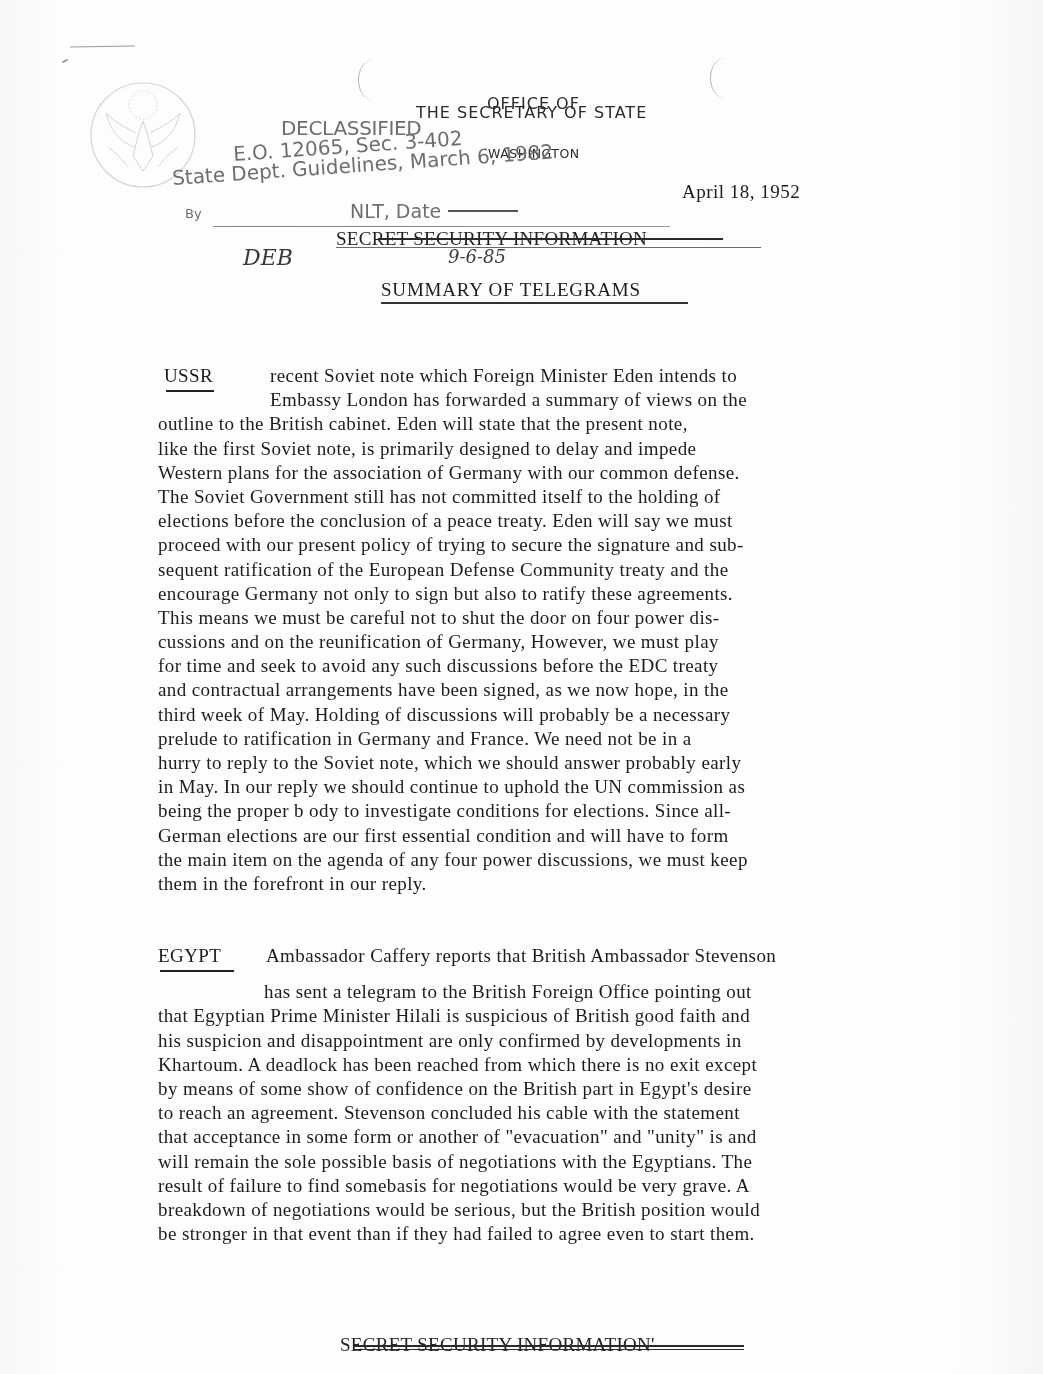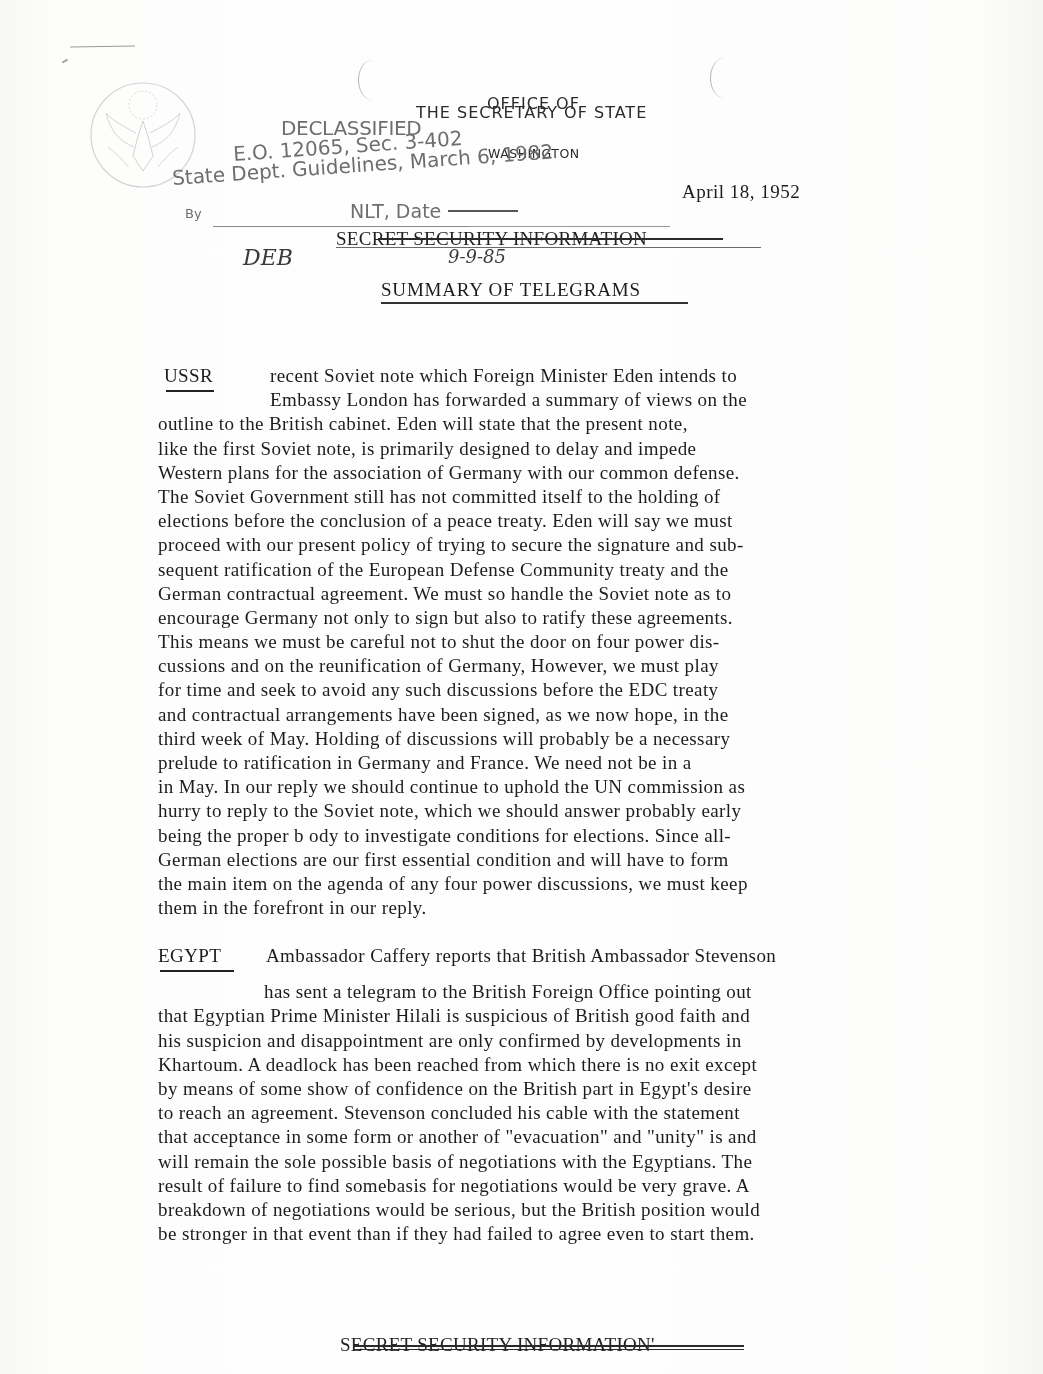--- a/index.html
+++ b/index.html
@@ -89,21 +89,21 @@
   <div class="abs sans lh lh-secretary">THE SECRETARY OF STATE</div>
   <div class="abs sans lh lh-washington">WASHINGTON</div>
 
   <div class="abs sans stamp stamp-1">DECLASSIFIED</div>
   <div class="abs sans stamp stamp-2">E.O. 12065, Sec. 3-402</div>
   <div class="abs sans stamp stamp-3">State Dept. Guidelines, March 6, 1982</div>
   <div class="abs sans stamp stamp-4">By</div>
   <div class="stamp-by-line"></div>
   <div class="abs handwrite hw-initials">DEB</div>
   <div class="abs sans stamp" style="left:350px; top:200px; font-size:19px;">NLT, Date</div>
-  <div class="abs handwrite hw-date">9-9-85</div>
+  <div class="abs handwrite hw-date">9-6-85</div>
   <div class="hw-date-strike"></div>
 
   <div class="abs date">April 18, 1952</div>
 
   <div class="class-top-rule"></div>
   <div class="abs classification class-top">SECRET SECURITY INFORMATION</div>
   <div class="strike-line" style="left:378px; top:238px; width:345px;"></div>
   <div class="class-top-underline"></div>
 
   <div class="abs title">SUMMARY OF TELEGRAMS</div>
@@ -114,30 +114,29 @@
     <div class="heading-underline" style="left:8px; width:48px;"></div>
     <div class="line indent">recent Soviet note which Foreign Minister Eden intends to</div>
     <div class="line indent">Embassy London has forwarded a summary of views on the</div>
     <div class="line">outline to the British cabinet.  Eden will state that the present note,</div>
     <div class="line">like the first Soviet note, is primarily designed to delay and impede</div>
     <div class="line">Western plans for the association of Germany with our common defense.</div>
     <div class="line">The Soviet Government  still has not committed  itself to the holding of</div>
     <div class="line">elections before the conclusion of a peace treaty.  Eden will say we must</div>
     <div class="line">proceed with our present policy of trying to secure the signature and sub-</div>
     <div class="line">sequent ratification of the European Defense Community treaty and the</div>
-    <div class="line">German contractual agreement.  We must so handle the Soviet note as to</div>
     <div class="line">encourage Germany not only to sign but also to ratify these agreements.</div>
     <div class="line">This means we must be careful not to shut the door on four power dis-</div>
     <div class="line">cussions and on the reunification of Germany,  However, we must play</div>
     <div class="line">for time and seek to avoid any such discussions before the EDC treaty</div>
     <div class="line">and contractual arrangements have been signed, as we now hope, in the</div>
     <div class="line">third week of May.  Holding of discussions will probably be a necessary</div>
     <div class="line">prelude to ratification in Germany and France.  We need not be in a</div>
+    <div class="line">hurry to reply to the Soviet note, which we should answer probably early</div>
     <div class="line">in May.  In our reply we should continue to uphold the UN commission as</div>
-    <div class="line">hurry to reply to the Soviet note, which we should answer probably early</div>
     <div class="line">being the proper b ody to investigate conditions for elections.  Since all-</div>
     <div class="line">German elections are our first essential condition and will have to form</div>
     <div class="line">the main item on the agenda of any four power discussions, we must keep</div>
     <div class="line">them in the forefront in our reply.</div>
   </div>
 
   <div class="section" style="top:944px;">
     <div class="heading-cell">EGYPT</div>
     <div class="heading-underline" style="width:74px;"></div>
     <div class="line" style="padding-left:108px;">Ambassador Caffery reports that British Ambassador Stevenson</div>

